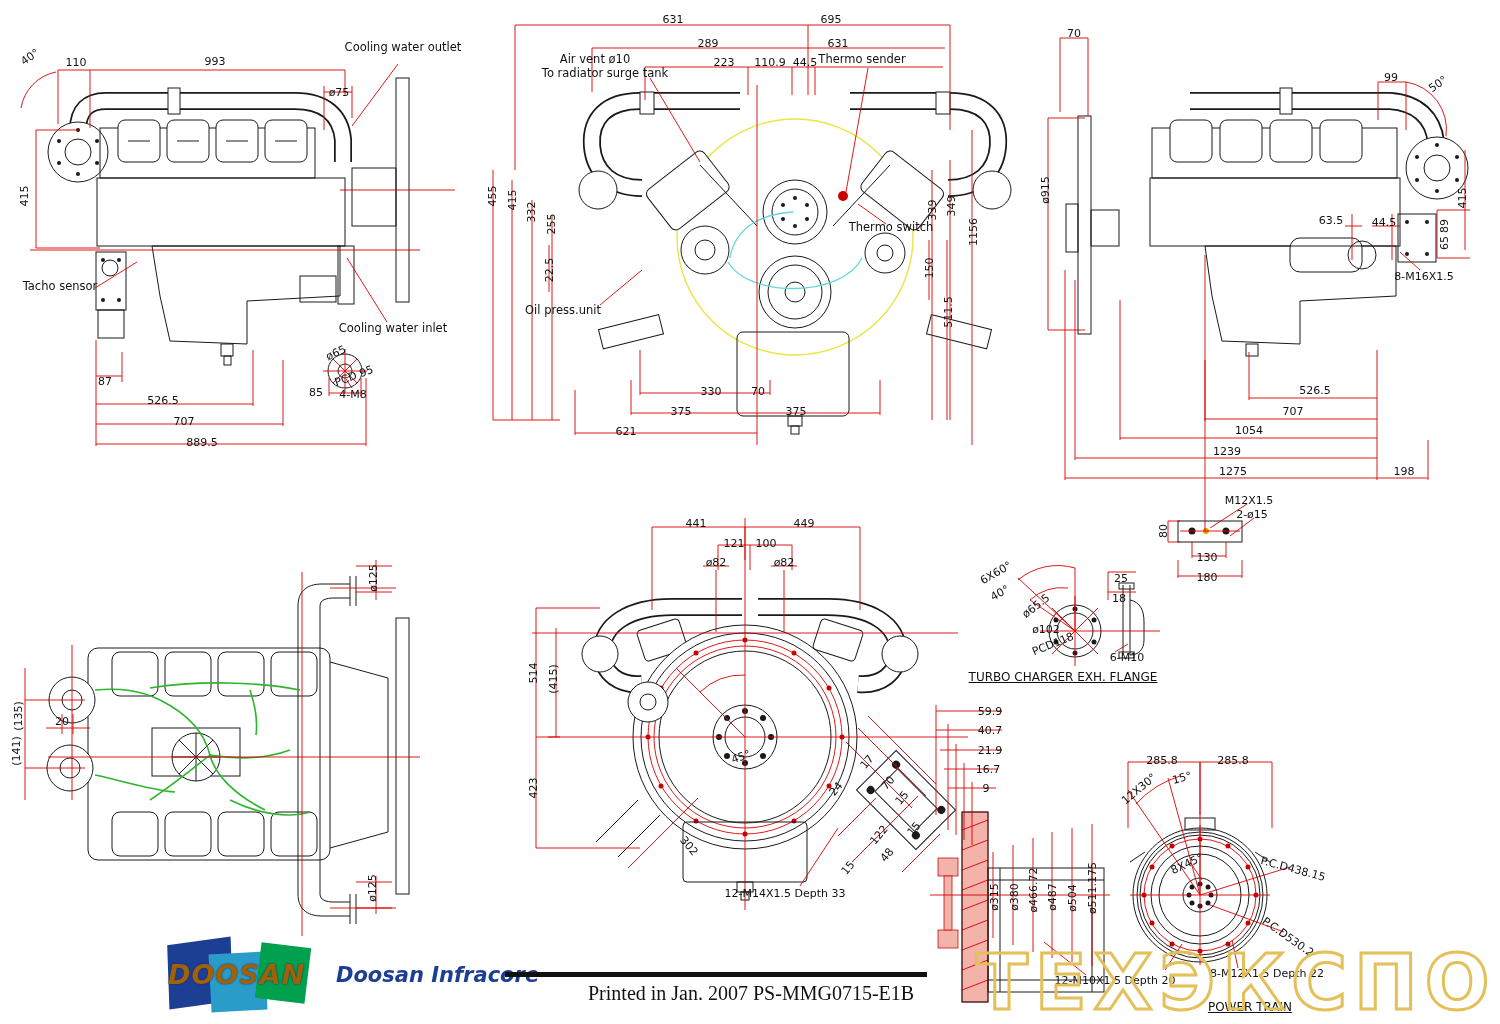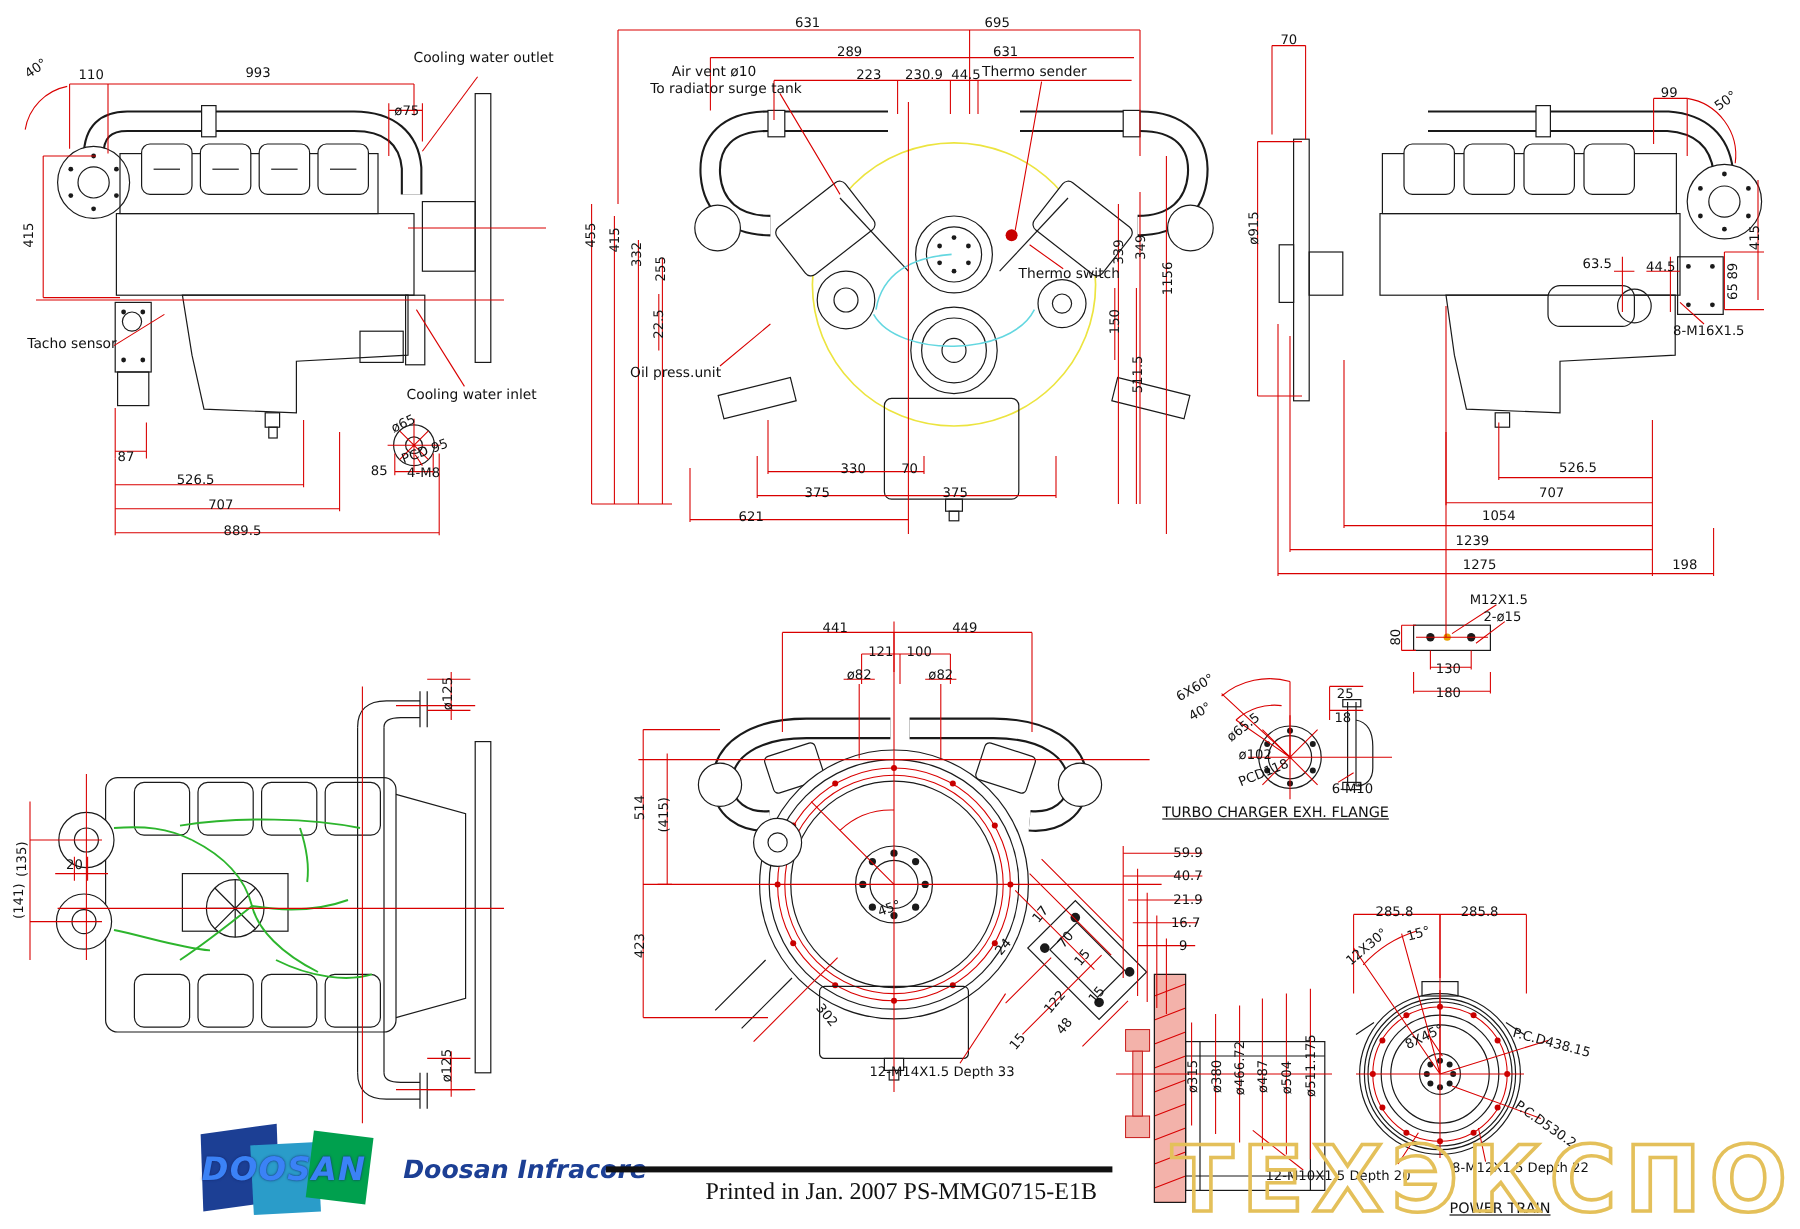--- a/index.html
+++ b/index.html
@@ -23,21 +23,21 @@
   .footer-rule{position:absolute;left:505px;top:972px;width:422px;height:5px;background:#111;}
   .printed{position:absolute;left:588px;top:982px;width:340px;font-family:"Liberation Serif",serif;
            font-size:20px;color:#111;}
   .brand{position:absolute;left:336px;top:963px;font-size:21px;font-weight:bold;font-style:italic;
          color:#1c3f94;}
   .logo{position:absolute;left:168px;top:933px;width:150px;height:80px;}
   .sq{position:absolute;}
   .sq1{left:0;top:8px;width:64px;height:64px;background:#1c3f94;transform:rotate(-8deg) skewX(-6deg);}
   .sq2{left:42px;top:20px;width:56px;height:58px;background:#2a9cc9;transform:rotate(-3deg);}
   .sq3{left:90px;top:12px;width:50px;height:56px;background:#00a04e;transform:rotate(7deg);}
-  .logo-text{position:absolute;left:0;top:26px;width:150px;color:#3b82f6;font-weight:900;
+  .logo-text{position:absolute;left:0;top:26px;width:150px;color:#a16207;font-weight:900;
              font-style:italic;font-size:27px;letter-spacing:1px;text-shadow:0 0 2px #12266b;}
   .watermark{position:absolute;left:976px;top:938px;font-weight:bold;font-size:76px;
              letter-spacing:7px;color:transparent;-webkit-text-stroke:3px #e4c05a;}
 </style>
 </head>
 <body>
 
 <div class="page">
 
 <svg class="art" width="1500" height="1024" viewBox="0 0 1500 1024">
@@ -422,21 +422,21 @@
       <span class="lbl dim" style="left: 163px; top: 400px; transform: translate(-50%, -50%);">526.5</span>
       <span class="lbl dim" style="left: 184px; top: 421px; transform: translate(-50%, -50%);">707</span>
       <span class="lbl dim" style="left: 202px; top: 442px; transform: translate(-50%, -50%);">889.5</span>
       <span class="lbl dim" style="left: 673px; top: 19px; transform: translate(-50%, -50%);">631</span>
       <span class="lbl dim" style="left: 831px; top: 19px; transform: translate(-50%, -50%);">695</span>
       <span class="lbl dim" style="left: 708px; top: 43px; transform: translate(-50%, -50%);">289</span>
       <span class="lbl dim" style="left: 838px; top: 43px; transform: translate(-50%, -50%);">631</span>
       <span class="lbl note" style="left: 595px; top: 60px; transform: translate(-50%, -50%);">Air vent ø10</span>
       <span class="lbl note" style="left: 605px; top: 74px; transform: translate(-50%, -50%);">To radiator surge tank</span>
       <span class="lbl dim" style="left: 724px; top: 62px; transform: translate(-50%, -50%);">223</span>
-      <span class="lbl dim" style="left: 770px; top: 62px; transform: translate(-50%, -50%);">230.9</span>
+      <span class="lbl dim" style="left: 770px; top: 62px; transform: translate(-50%, -50%);">110.9</span>
       <span class="lbl dim" style="left: 805px; top: 62px; transform: translate(-50%, -50%);">44.5</span>
       <span class="lbl note" style="left: 862px; top: 60px; transform: translate(-50%, -50%);">Thermo sender</span>
       <span class="lbl dim" style="left: 492px; top: 196px; transform: translate(-50%, -50%) rotate(-90deg);">455</span>
       <span class="lbl dim" style="left: 512px; top: 200px; transform: translate(-50%, -50%) rotate(-90deg);">415</span>
       <span class="lbl dim" style="left: 531px; top: 212px; transform: translate(-50%, -50%) rotate(-90deg);">332</span>
       <span class="lbl dim" style="left: 551px; top: 224px; transform: translate(-50%, -50%) rotate(-90deg);">255</span>
       <span class="lbl dim" style="left: 932px; top: 210px; transform: translate(-50%, -50%) rotate(-90deg);">339</span>
       <span class="lbl dim" style="left: 951px; top: 206px; transform: translate(-50%, -50%) rotate(-90deg);">349</span>
       <span class="lbl dim" style="left: 973px; top: 232px; transform: translate(-50%, -50%) rotate(-90deg);">1156</span>
       <span class="lbl note" style="left: 891px; top: 228px; transform: translate(-50%, -50%);">Thermo switch</span>

